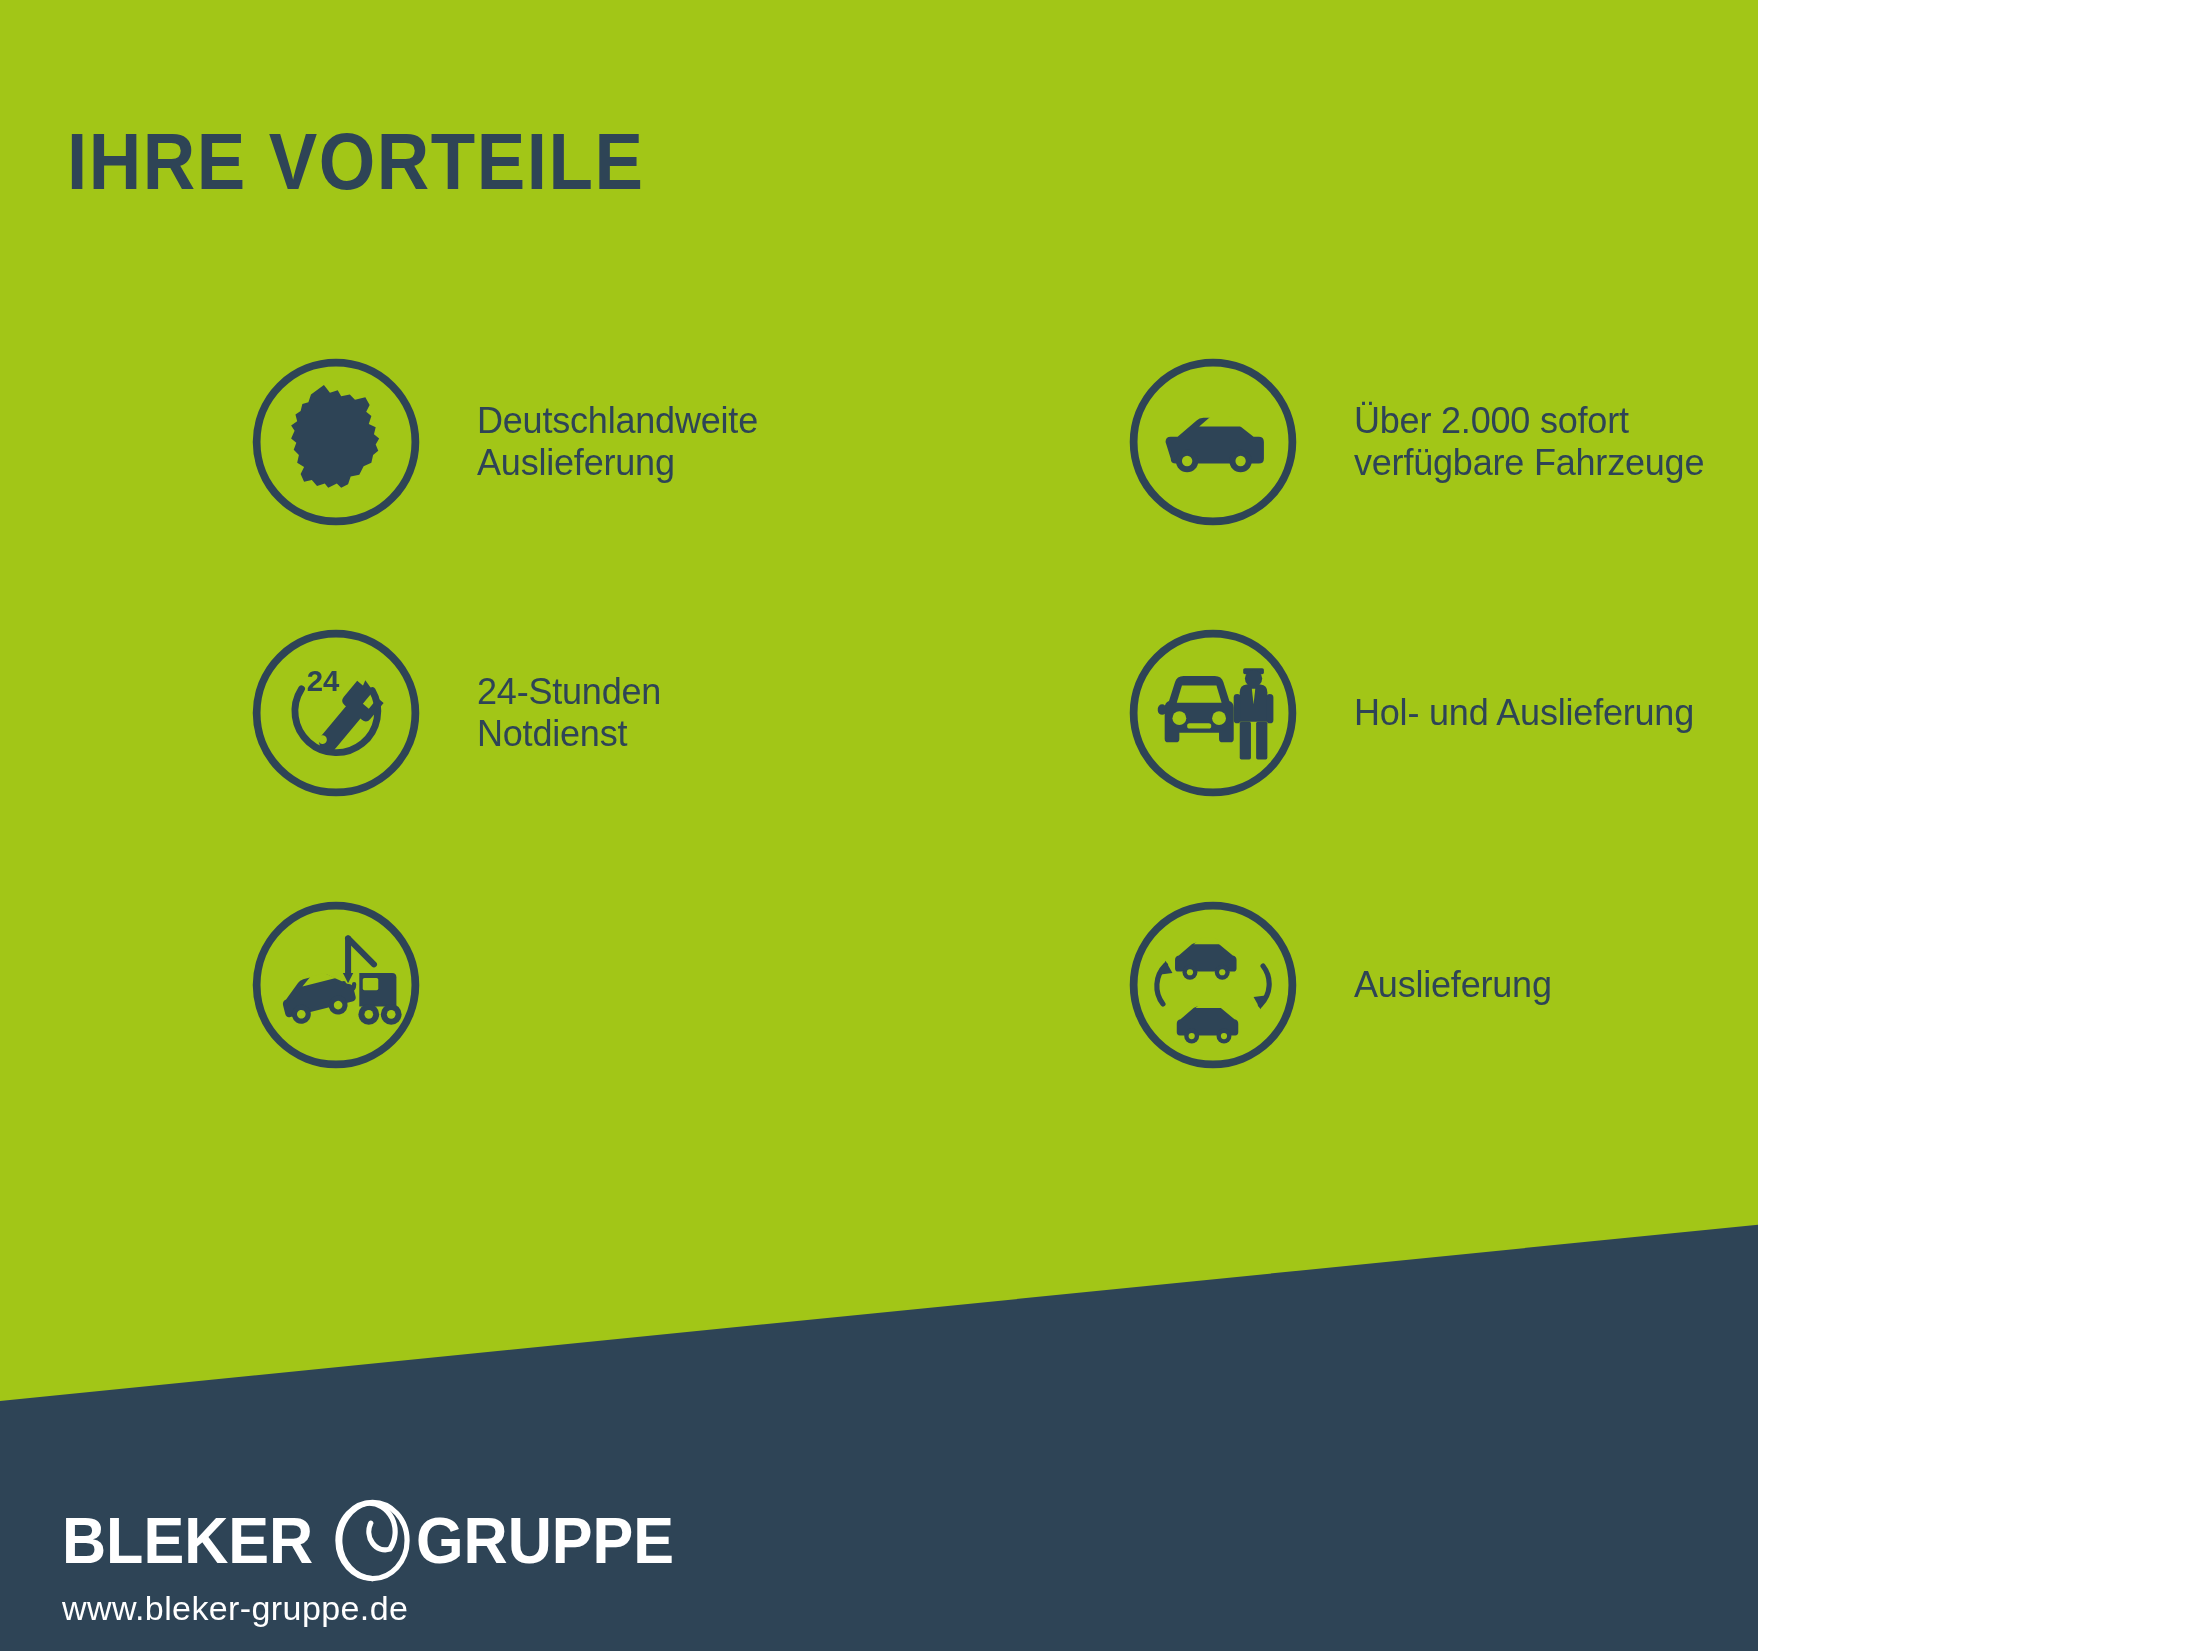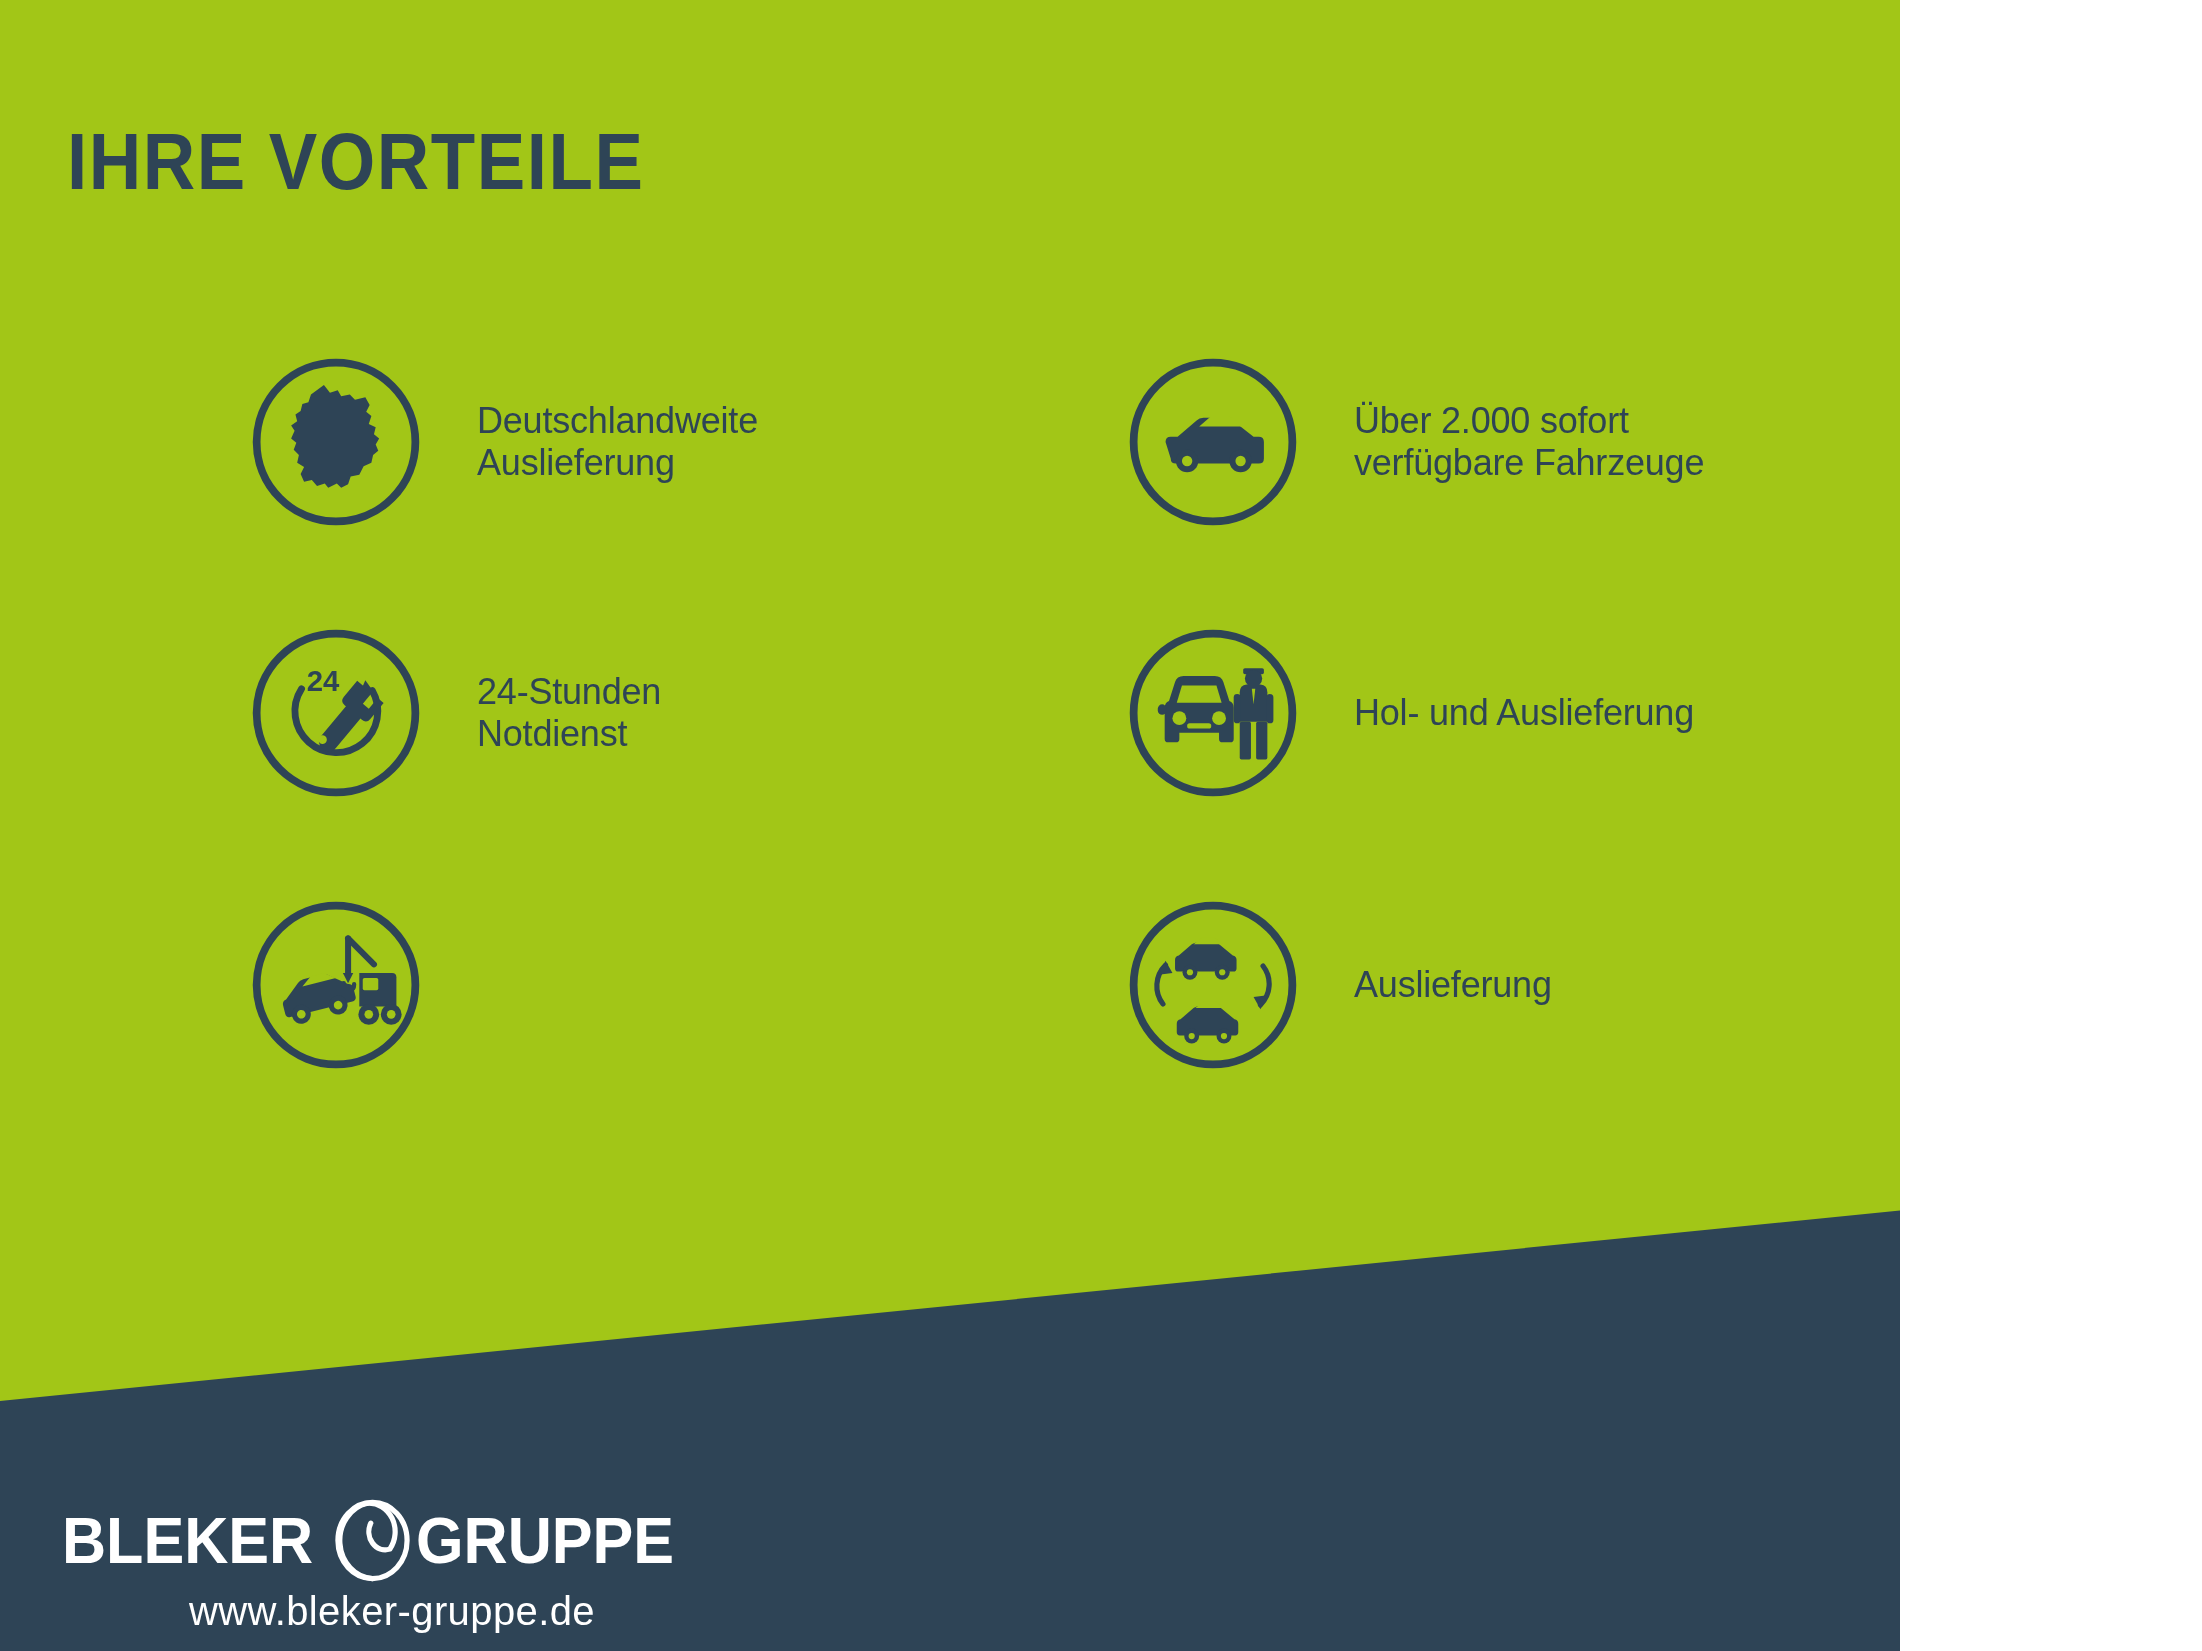--- a/index.html
+++ b/index.html
@@ -2,21 +2,21 @@
 <html style="font-size:13.8px"><head>
 <meta charset="utf-8">
 <style>
   html, body {
     margin: 0;
     padding: 0;
     background: #ffffff;
   }
   #slide {
     position: relative;
-    width: 1900px;
+    width: 1758px;
     height: 1652px;
     overflow: hidden;
     background: #2e4456;
     font-family: "Liberation Sans", sans-serif;
   }
   
   #green-panel {
     position: absolute;
     left: 0; top: 0;
     width: 2203px;
@@ -100,22 +100,22 @@
   }
   #logo-mark {
     width: 83px;
     height: 83px;
     margin: 0 1.7px 0 1.7px;
     flex: 0 0 83px;
   }
   #logo-mark svg { display:block; width:83px; height:83px; }
   #logo-url {
     margin-top: 8.6px;
-    text-align: right;
-    font-size: 40px;
+    text-align: left;
+    font-size: 34px;
     color: #ffffff;
     font-weight: 400;
     letter-spacing: 0.4px;
     width: 533px;
   }
 </style>
 </head>
 <body>
 
 <div id="slide">

